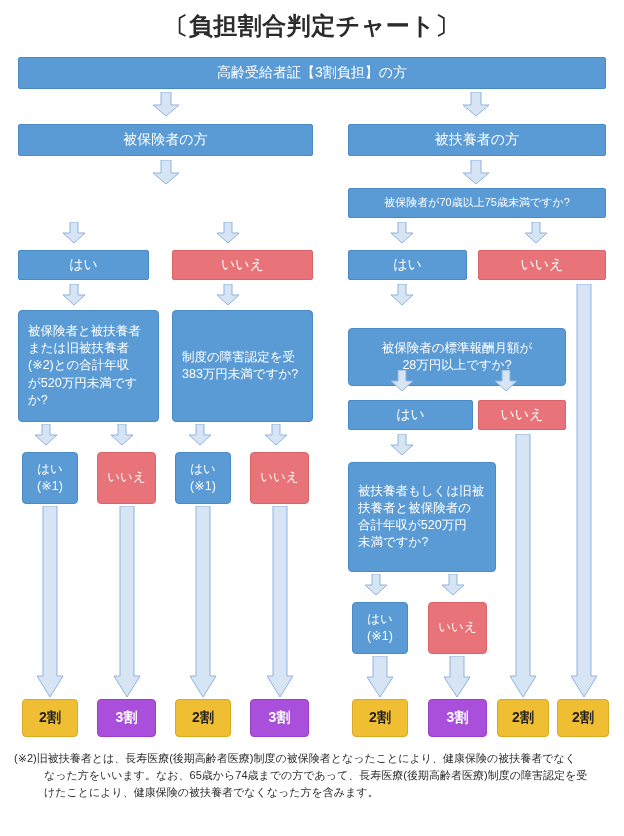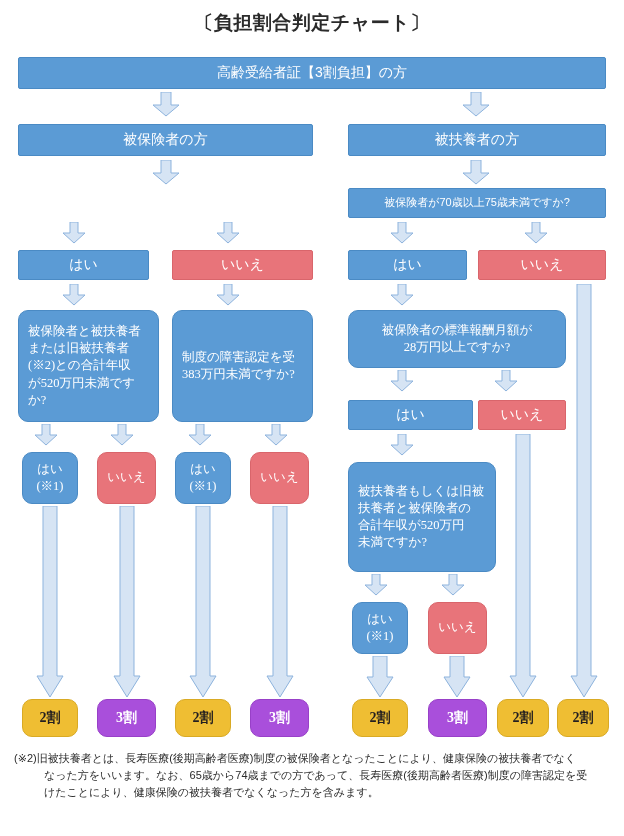--- a/index.html
+++ b/index.html
@@ -22,21 +22,21 @@
     width: 624px;
     height: 836px;
   }
 
   .title {
     position: absolute;
     left: 0;
     top: 10px;
     width: 624px;
     text-align: center;
-    font-size: 19px;
+    font-size: 24px;
     font-weight: bold;
     letter-spacing: 0.5px;
     color: #2b2b2b;
   }
 
   
   .node {
     position: absolute;
     box-sizing: border-box;
     display: flex;
@@ -64,21 +64,21 @@
     color: #231f20;
     font-weight: bold;
   }
   .node.purple {
     background: #a94fdb;
     border-color: #9840c8;
     color: #ffffff;
     font-weight: bold;
   }
 
-  .node.rounded { border-radius: 10px; font-family: Liberation Serif, serif; }
+  .node.rounded { border-radius: 4px; }
   .node.sq      { border-radius: 2px; }
 
   .node.left-text {
     justify-content: flex-start;
     text-align: left;
     padding-left: 9px;
     padding-right: 6px;
   }
 
   
@@ -191,21 +191,21 @@
   </div>
 
   <div class="node blue rounded left-text" style="left:18px; top:310px; width:141px; height:112px; font-size:12.5px;">被保険者と被扶養者
 または旧被扶養者
 (※2)との合計年収
 が520万円未満です
 か?</div>
   <div class="node blue rounded left-text" style="left:172px; top:310px; width:141px; height:112px; font-size:12.5px;">制度の障害認定を受
 383万円未満ですか?</div>
 
-  <div class="node blue rounded" style="left:348px; top:310px; width:218px; height:58px; font-size:12.5px;">被保険者の標準報酬月額が
+  <div class="node blue rounded" style="left:348px; top:328px; width:218px; height:58px; font-size:12.5px;">被保険者の標準報酬月額が
 28万円以上ですか?</div>
 
   <div class="arrow-down" style="left:390px; top:370px;">
     <svg width="24" height="22" viewBox="0 0 24 22">
         <polygon points="8,0 16,0 16,11 23,11 12,21 1,11 8,11" fill="#d6e4f4" stroke="#8db3dd" stroke-width="1"></polygon>
       </svg>
   </div>
   <div class="arrow-down" style="left:494px; top:370px;">
     <svg width="24" height="22" viewBox="0 0 24 22">
         <polygon points="8,0 16,0 16,11 23,11 12,21 1,11 8,11" fill="#d6e4f4" stroke="#8db3dd" stroke-width="1"></polygon>

